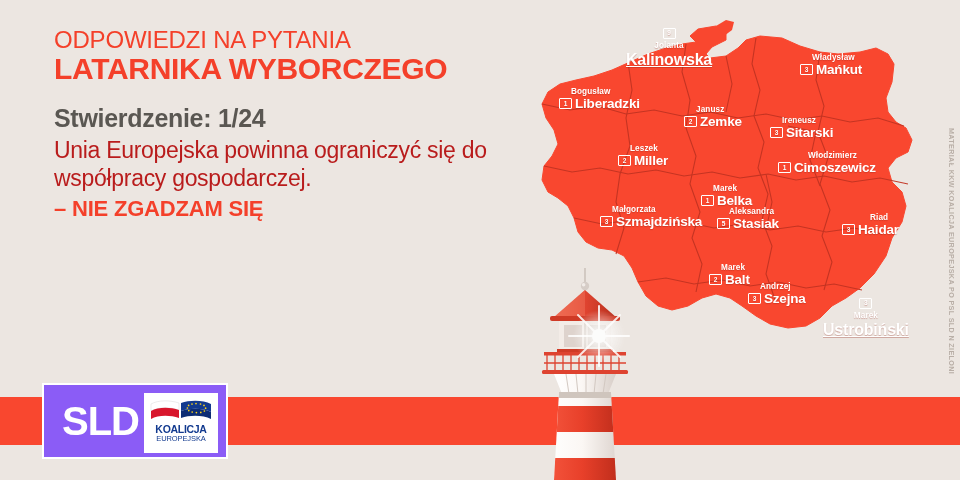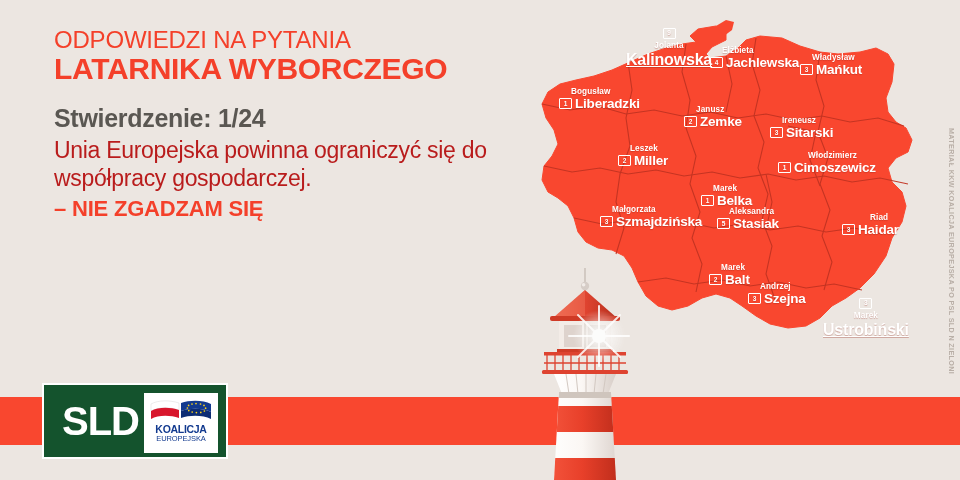--- a/index.html
+++ b/index.html
@@ -72,21 +72,21 @@
   .mlabel.stacked .toprow{display:flex;align-items:center;gap:3px;line-height:1;margin-bottom:1px;flex-direction:column;}
   .mlabel.stacked .last{display:block;font-size:16px;text-decoration:underline;}
 
   
   .lighthouse{position:absolute;left:524px;top:266px;width:122px;height:214px;z-index:4;}
   .lighthouse svg{display:block;width:122px;height:214px;}
 
   
   .logo{
     position:absolute;left:42px;top:383px;width:186px;height:76px;
-    background:#14532d;border:2px solid #ffffff;box-sizing:border-box;z-index:6;
+    background:#8b5cf6;border:2px solid #ffffff;box-sizing:border-box;z-index:6;
     display:flex;align-items:center;
   }
   .logo .sld{
     color:#ffffff;font-weight:bold;font-size:40px;letter-spacing:-1px;
     margin-left:18px;line-height:1;
   }
   .ke-badge{
     position:absolute;right:8px;top:8px;width:74px;height:60px;
     background:#ffffff;box-sizing:border-box;
     display:flex;flex-direction:column;align-items:center;justify-content:flex-start;
@@ -153,27 +153,20 @@
     <div class="map-labels">
 
       <div class="mlabel stacked" style="left:106px;top:22px;">
         <div class="toprow">
           <span class="num">9</span>
           <span class="first" style="margin:0;">Jolanta</span>
         </div>
         <span class="last">Kalinowska</span>
       </div>
 
-      <div class="mlabel fr" style="left:190px;top:41px;">
-        <span class="first">Elżbieta</span>
-        <span class="lastrow">
-          <span class="num">4</span>
-          <span class="last">Jachlewska</span>
-        </span>
-      </div>
 
       <div class="mlabel fr" style="left:280px;top:48px;">
         <span class="first">Władysław</span>
         <span class="lastrow">
           <span class="num">3</span>
           <span class="last">Mańkut</span>
         </span>
       </div>
 
       <div class="mlabel fr" style="left:39px;top:82px;">

